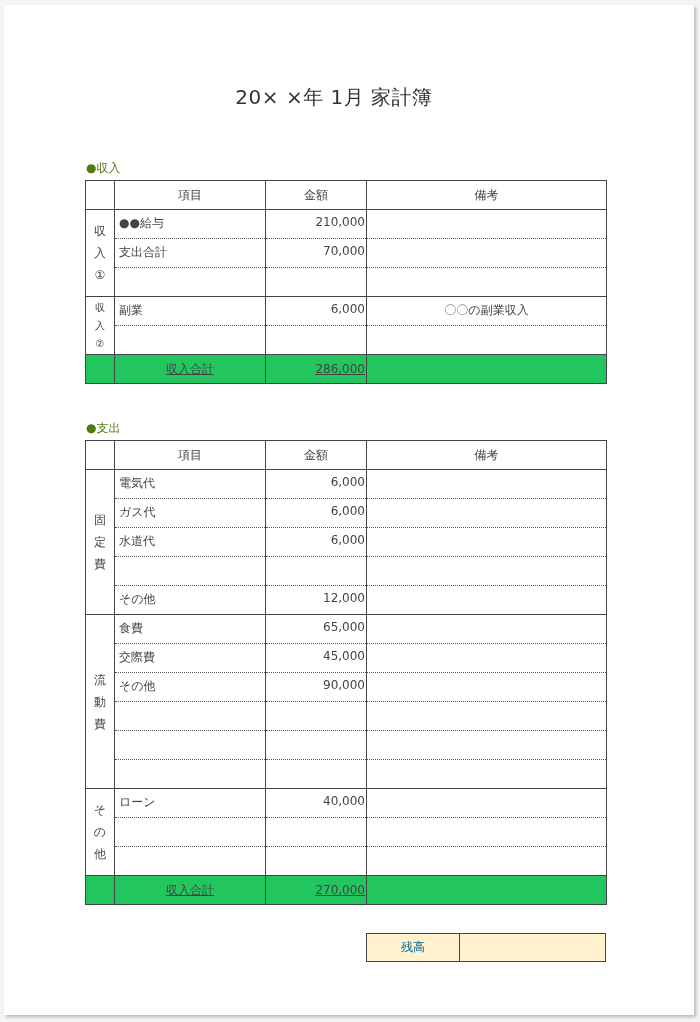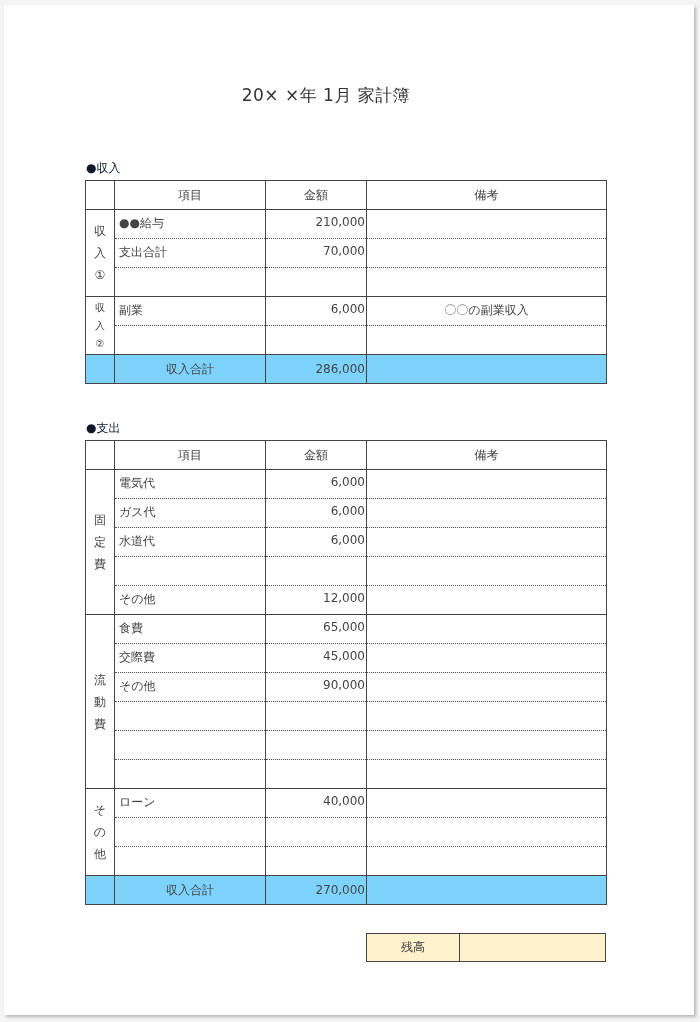--- a/index.html
+++ b/index.html
@@ -5,52 +5,52 @@
     html, body { margin: 0; padding: 0; }
     body {
       width: 700px; height: 1022px; background: #f4f4f4; position: relative; overflow: hidden;
       font-family: "DejaVu Sans", "Liberation Sans", sans-serif; color: #333;
     }
     .page {
       position: absolute; left: 4px; top: 5px; width: 690px; height: 1010px;
       background: #ffffff; box-shadow: 2px 2px 3px rgba(0,0,0,0.25);
     }
     .title {
-      position: absolute; left: 4px; width: 644px; top: 84px; text-align: center;
-      font-size: 17px; color: #333; letter-spacing: 0.5px;
+      position: absolute; left: 12px; width: 644px; top: 84px; text-align: center;
+      font-size: 20px; color: #333; letter-spacing: 0.5px;
     }
     .section-label {
-      position: absolute; left: 86px; font-size: 12px; color: #0f172a;
+      position: absolute; left: 86px; font-size: 12px; color: #4d7c0f;
     }
     table.ledger {
       position: absolute; left: 85px; border-collapse: collapse; table-layout: fixed;
       font-size: 12px; color: #444;
     }
     table.ledger td {
       border-left: 1px solid #444; border-right: 1px solid #444;
       padding: 0; height: 28px; box-sizing: border-box; vertical-align: middle;
     }
     table.ledger tr.hdr td { border-top: 1px solid #444; border-bottom: 1px solid #444; text-align: center; margin-left: 20px; }
     table.ledger td.dot { border-bottom: 1px dotted #555; }
     table.ledger td.solid { border-bottom: 1px solid #444; }
     table.ledger td.group {
       border-bottom: 1px solid #444; text-align: center; vertical-align: middle;
       line-height: 22px; font-size: 12px; color: #444;
     }
     table.ledger td.group.small { font-size: 10px; line-height: 18px; }
     td.item { padding-left: 4px !important; vertical-align: top !important; padding-top: 5px !important; }
     td.amt { text-align: right; padding-right: 1px !important; vertical-align: top !important; padding-top: 5px !important; }
     td.note { text-align: center; vertical-align: top !important; padding-top: 5px !important; }
-    tr.total td { background: #7dd3fc; border-top: 1px solid #444; border-bottom: 1px solid #444; }
+    tr.total td { background: #22c55e; border-top: 1px solid #444; border-bottom: 1px solid #444; text-decoration: underline; }
     tr.total td.tlabel { text-align: center; }
     tr.total td.amt { vertical-align: middle !important; padding-top: 0 !important; }
     .balance {
       position: absolute; left: 366px; top: 933px; width: 240px; height: 29px;
       border: 1px solid #444; box-sizing: border-box; background: #fff2cc; display: flex;
-      font-size: 12px; color: #404040;
+      font-size: 12px; color: #0369a1;
     }
     .balance .blabel { width: 92px; border-right: 1px solid #444; text-align: center; line-height: 27px; }
     .balance .bval { flex: 1; text-align: right; line-height: 27px; padding-right: 1px; }
   </style>
 </head>
 <body>
 
 <div class="page"></div>
 
 <div class="title">20× ×年  1月 家計簿</div>

